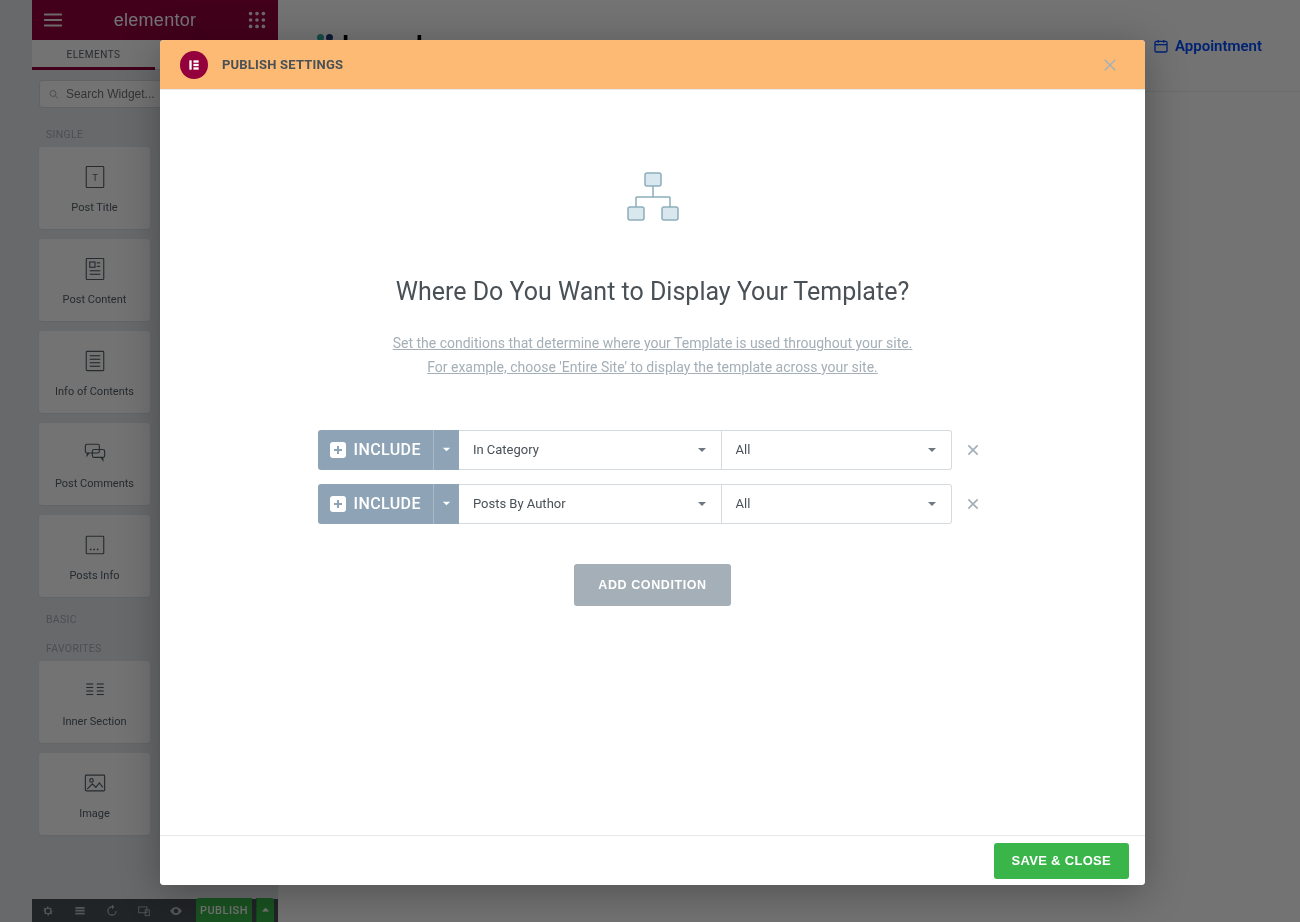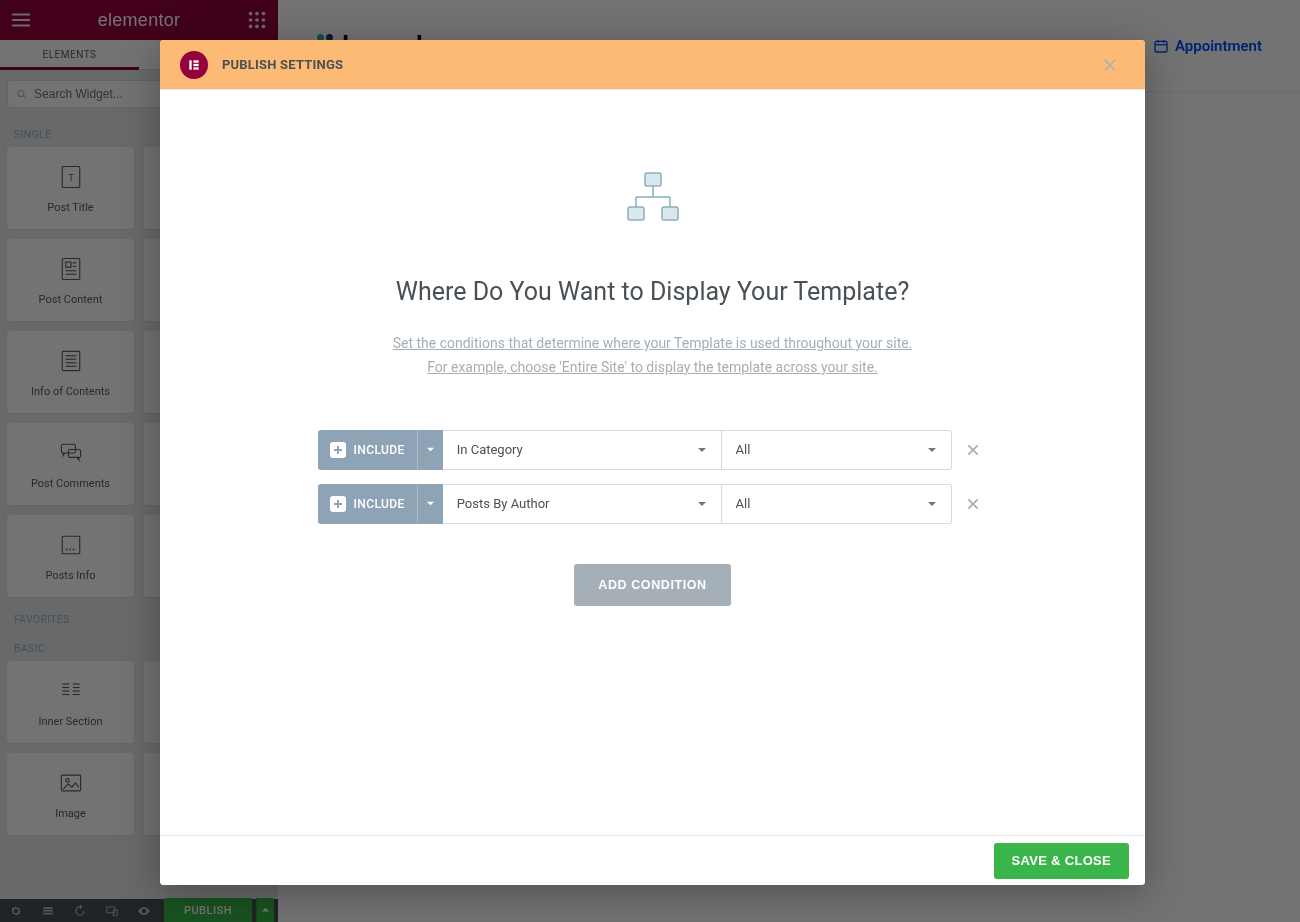--- a/index.html
+++ b/index.html
@@ -1,19 +1,19 @@
 <!DOCTYPE html>
 <html><head>
 <meta charset="utf-8">
 <style>
   * { box-sizing: border-box; margin: 0; padding: 0; }
   html, body { width: 1300px; height: 922px; overflow: hidden; font-family: -apple-system, BlinkMacSystemFont, "Segoe UI", Roboto, Arial, sans-serif; background: #f1f1f1; }
 
   
-  .panel { position: absolute; left:0; top:0; width:278px; height:922px; background:#e6e9ec; display:flex; flex-direction:column; }
+  .panel { position: absolute; left:0; top:0; width:278px; height:922px; background:#e6e9ec; display:flex; flex-direction:column;padding-left:32px; }
   .panel-header { height:40px; background:#93003c; display:flex; align-items:center; justify-content:space-between; padding:0 10px; }
   .hamburger, .apps { width:22px; height:22px; color:#fff; opacity:.9; display:flex; align-items:center; justify-content:center; cursor:pointer; }
   .hamburger svg, .apps svg { width:100%; height:100%; }
   .elementor-logo { color:#fff; font-size:18px; font-weight:500; letter-spacing:.3px; font-family: Arial, sans-serif; }
 
   .tabs { display:flex; height:30px; background:#ffffff; border-bottom:1px solid #d5dadf; }
   .tab { flex:1; display:flex; align-items:center; justify-content:center; font-size:10px; letter-spacing:.5px; color:#6d7882; text-transform:uppercase; cursor:pointer; }
   .tab.active { color:#5b6068; position:relative; }
   .tab.active::after { content:""; position:absolute; left:0; right:0; bottom:-1px; height:3px; background:#93003c; }
 
@@ -57,21 +57,21 @@
   .modal-body { flex:1; background:#fff; padding:80px 0 40px; display:flex; flex-direction:column; align-items:center; position:relative; border-top:1px solid #fff; }
 
   .sitemap-icon { margin-bottom:50px; }
 
   .headline { font-size:25px; color:#495157; font-weight:400; margin-bottom:26px; }
   .subhead { font-size:14px; color:#a4afb7; text-align:center; line-height:1.7; margin-bottom:50px;text-decoration:underline; }
 
   .conditions { width:670px; display:flex; flex-direction:column; gap:14px; }
   .cond-row { display:flex; align-items:stretch; gap:0; }
   .include-wrap { display:flex; background:#8ea4b6; border-radius:3px 0 0 3px; overflow:hidden; }
-  .include { display:flex; align-items:center; gap:8px; padding:0 12px; height:40px; color:#fff; font-size:12px; font-weight:500; letter-spacing:.4px; }
+  .include { display:flex; align-items:center; gap:8px; padding:0 12px; height:40px; color:#fff; font-size:16px; font-weight:500; letter-spacing:.4px; }
   .include .plus { width:16px; height:16px; background:#fff; border-radius:3px; display:flex; align-items:center; justify-content:center; }
   .include .plus svg { width:10px; height:10px; fill:#8ea4b6; }
   .include-caret { width:26px; display:flex; align-items:center; justify-content:center; border-left:1px solid rgba(255,255,255,.25); }
   .include-caret svg { width:9px; height:9px; fill:#fff; }
   .select { flex:1; height:40px; background:#fff; border:1px solid #d5dadf; display:flex; align-items:center; justify-content:space-between; padding:0 14px; font-size:13px; color:#495157; cursor:pointer; }
   .select.mid { border-left:none; }
   .select.last { border-left:none; border-radius:0 3px 3px 0; min-width:220px; max-width:230px; }
   .select svg { width:10px; height:10px; fill:#6d7882; }
   .row-remove { width:30px; display:flex; align-items:center; justify-content:center; cursor:pointer; margin-left:6px; }
   .row-remove svg { width:16px; height:16px; stroke:#a4afb7; }
@@ -225,23 +225,23 @@
       <div class="icon">
           <svg viewBox="0 0 32 32">
             <rect x="4" y="13" width="24" height="6" rx="3"></rect>
             <rect x="4" y="13" width="14" height="6" rx="3" fill="#556068" stroke="none"></rect>
           </svg>
         </div>
       <div class="label">Progress Tracker</div>
     </div>
   </div>
 
+  <div class="section-label">BASIC</div>
+
   <div class="section-label">FAVORITES</div>
-
-  <div class="section-label">BASIC</div>
   <div class="widgets">
     <div class="widget">
       <div class="icon">
           <svg viewBox="0 0 32 32">
             <line x1="6" y1="8" x2="14" y2="8"></line>
             <line x1="6" y1="12" x2="14" y2="12"></line>
             <line x1="6" y1="16" x2="14" y2="16"></line>
             <line x1="6" y1="20" x2="14" y2="20"></line>
             <line x1="18" y1="8" x2="26" y2="8"></line>
             <line x1="18" y1="12" x2="26" y2="12"></line>

